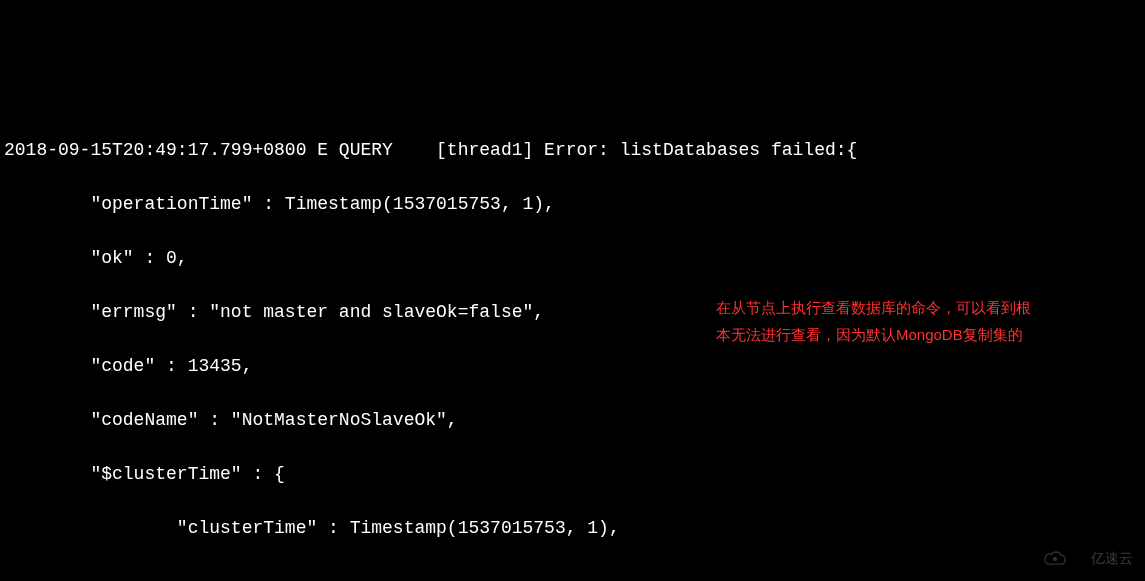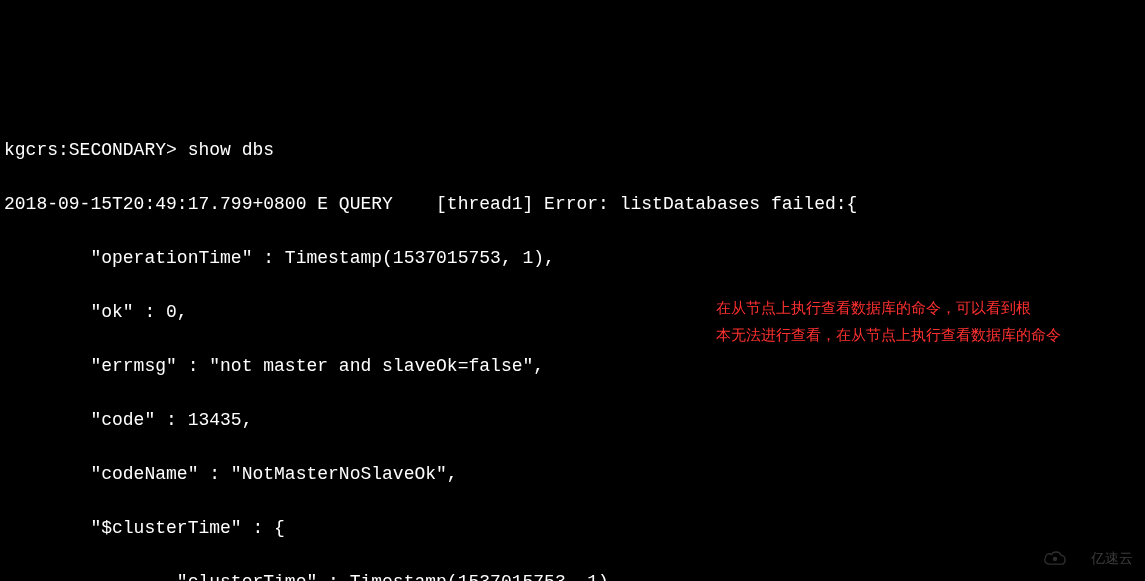--- a/index.html
+++ b/index.html
@@ -53,21 +53,20 @@
       font-family: sans-serif;
       font-size: 14px;
     }
   </style>
 </head>
 <body>
 
 
 
 <div class="terminal">
-<span class="line">kgcrs:SECONDARY&gt; show dbs</span>
 <span class="line">2018-09-15T20:49:17.799+0800 E QUERY    [thread1] Error: listDatabases failed:{</span>
 <span class="line">        "operationTime" : Timestamp(1537015753, 1),</span>
 <span class="line">        "ok" : 0,</span>
 <span class="line">        "errmsg" : "not master and slaveOk=false",</span>
 <span class="line">        "code" : 13435,</span>
 <span class="line">        "codeName" : "NotMasterNoSlaveOk",</span>
 <span class="line">        "$clusterTime" : {</span>
 <span class="line">                "clusterTime" : Timestamp(1537015753, 1),</span>
 
 
@@ -78,21 +77,21 @@
 
 
 
 
 
 
 </div>
 
 <div class="annotation" style="top:294px; left:716px;">
   <div>在从节点上执行查看数据库的命令，可以看到根</div>
-  <div>本无法进行查看，在从节点上执行查看数据库的命令</div>
+  <div>本无法进行查看，因为默认MongoDB复制集的</div>
 </div>
 
 <div class="watermark">
   <svg class="watermark-icon" viewBox="0 0 32 24" fill="none" stroke="#888" stroke-width="1.5">
     <path d="M10 19 C5 19 3 15 5 12 C5 8 9 6 12 8 C14 4 21 4 23 9 C28 9 29 16 25 19 Z"></path>
     <circle cx="16" cy="13" r="2.5" fill="#888" stroke="none"></circle>
   </svg>
   <span class="watermark-text">亿速云</span>
 </div>
 

